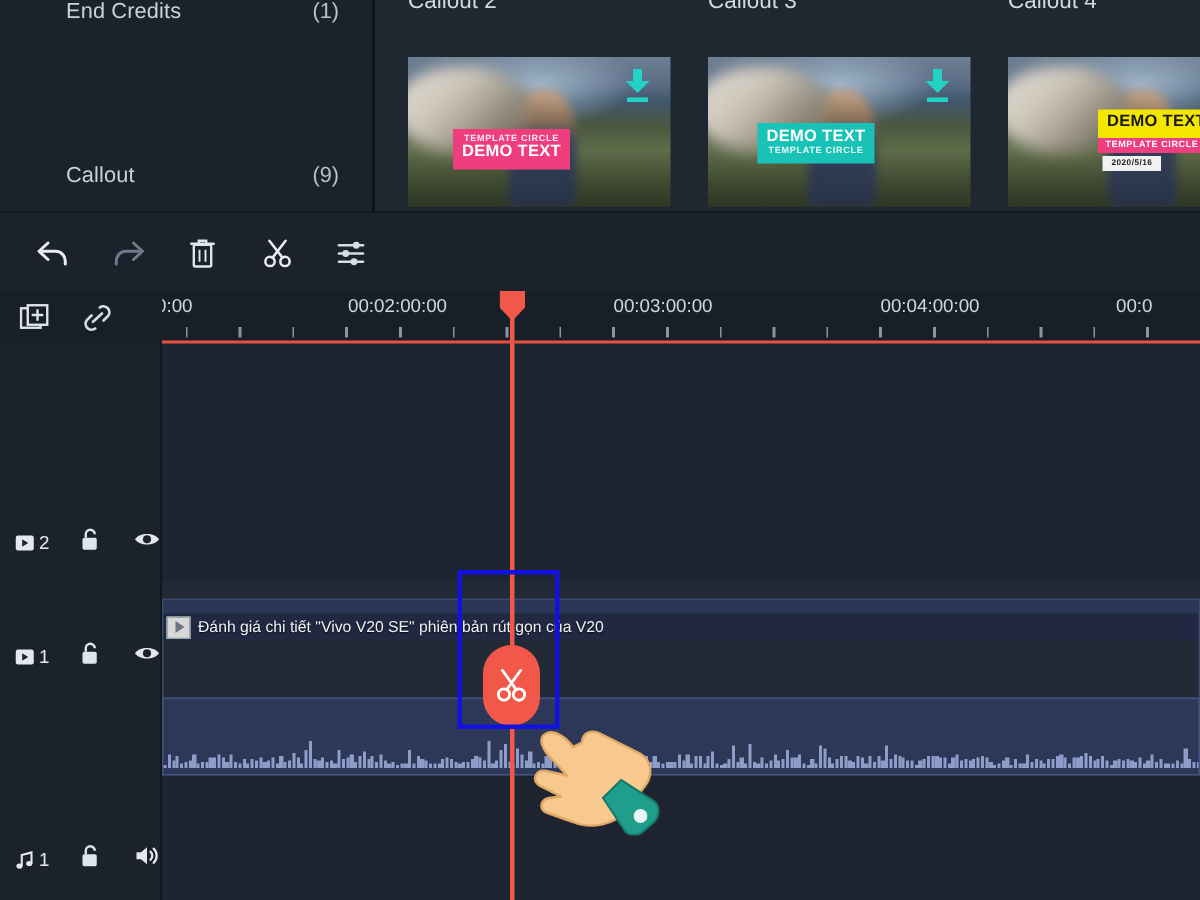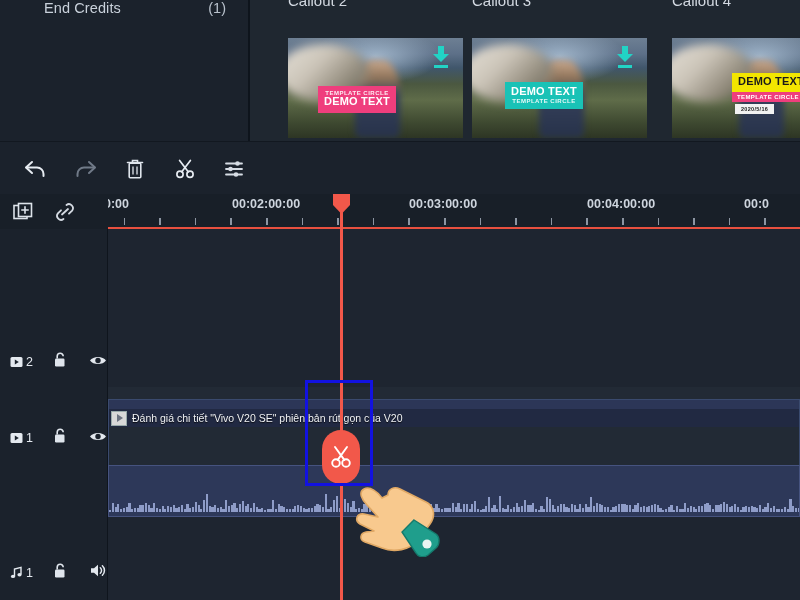--- a/index.html
+++ b/index.html
@@ -72,21 +72,21 @@
   .toolbar { position: absolute; left: 0; top: 141px; width: 800px; height: 53px; background: #1b222c; border-top: 1px solid #121820; }
   .tb-btn { position: absolute; top: 12px; width: 30px; height: 30px; display: flex; align-items: center; justify-content: center; }
   .tb-btn svg { display: block; }
 
   
   .timeline { position: absolute; left: 0; top: 194px; width: 800px; height: 406px; background: #181f28; }
   .ruler-row { position: absolute; left: 0; top: 0; width: 800px; height: 35px; background: #181f28; }
   .tl-icons { position: absolute; left: 0; top: 0; width: 108px; height: 35px; }
   .tl-icon { position: absolute; top: 8px; width: 22px; height: 20px; }
 
-  .ruler { position: absolute; left: 108px; top: 0; width: 692px; height: 35px; overflow: hidden; font-weight: bold; }
+  .ruler { position: absolute; left: 108px; top: 0; width: 692px; height: 35px; overflow: hidden; }
   .r-label { position: absolute; top: 3px; color: #ced5de; font-size: 12.5px; white-space: nowrap; }
   .r-tick { position: absolute; background: #8c95a2; }
   .r-tick.minor { top: 24px; width: 1.5px; height: 7px; }
   .ruler-line { position: absolute; left: 108px; top: 33px; width: 692px; height: 2.5px; background: #e8503f; }
 
   .tracks { position: absolute; left: 0; top: 35px; width: 800px; height: 371px; }
   .track { position: absolute; left: 0; width: 800px; }
   .track-head { position: absolute; left: 0; top: 0; width: 108px; height: 100%; background: #1b222c; border-right: 1px solid #0f151d; }
   .track-body { position: absolute; left: 108px; top: 0; width: 692px; height: 100%; }
   .th-icons { position: absolute; left: 0; width: 108px; display: flex; align-items: center; }
@@ -131,26 +131,31 @@
 <div id="app">
 
   <div class="top-area">
 
     <div class="lib-list">
       <div class="lib-row" style="top:-12px">
         <span class="caret blank"></span>
         <span class="lib-label">End Credits</span>
         <span class="lib-count">(1)</span>
       </div>
+      <div class="lib-row" style="top:97px">
+        <span class="caret blank"></span>
+        <span class="lib-label">Callout</span>
+        <span class="lib-count">(9)</span>
+      </div>
     </div>
     <div class="lib-divider"></div>
 
     <div class="thumbs">
 
-      <div class="thumb-cell" style="left:16px">
+      <div class="thumb-cell" style="left:0">
         <div class="thumb-title">Callout 2</div>
         <div class="thumb-img">
           <div class="dl-icon">
             <div class="stem"></div>
               <div class="head"></div>
               <div class="bar"></div>
           </div>
           <div class="tpl-badge badge-pink" style="left:30px; top:48px;">
             <div class="sub">TEMPLATE CIRCLE</div>
             <div class="main">DEMO TEXT</div>

